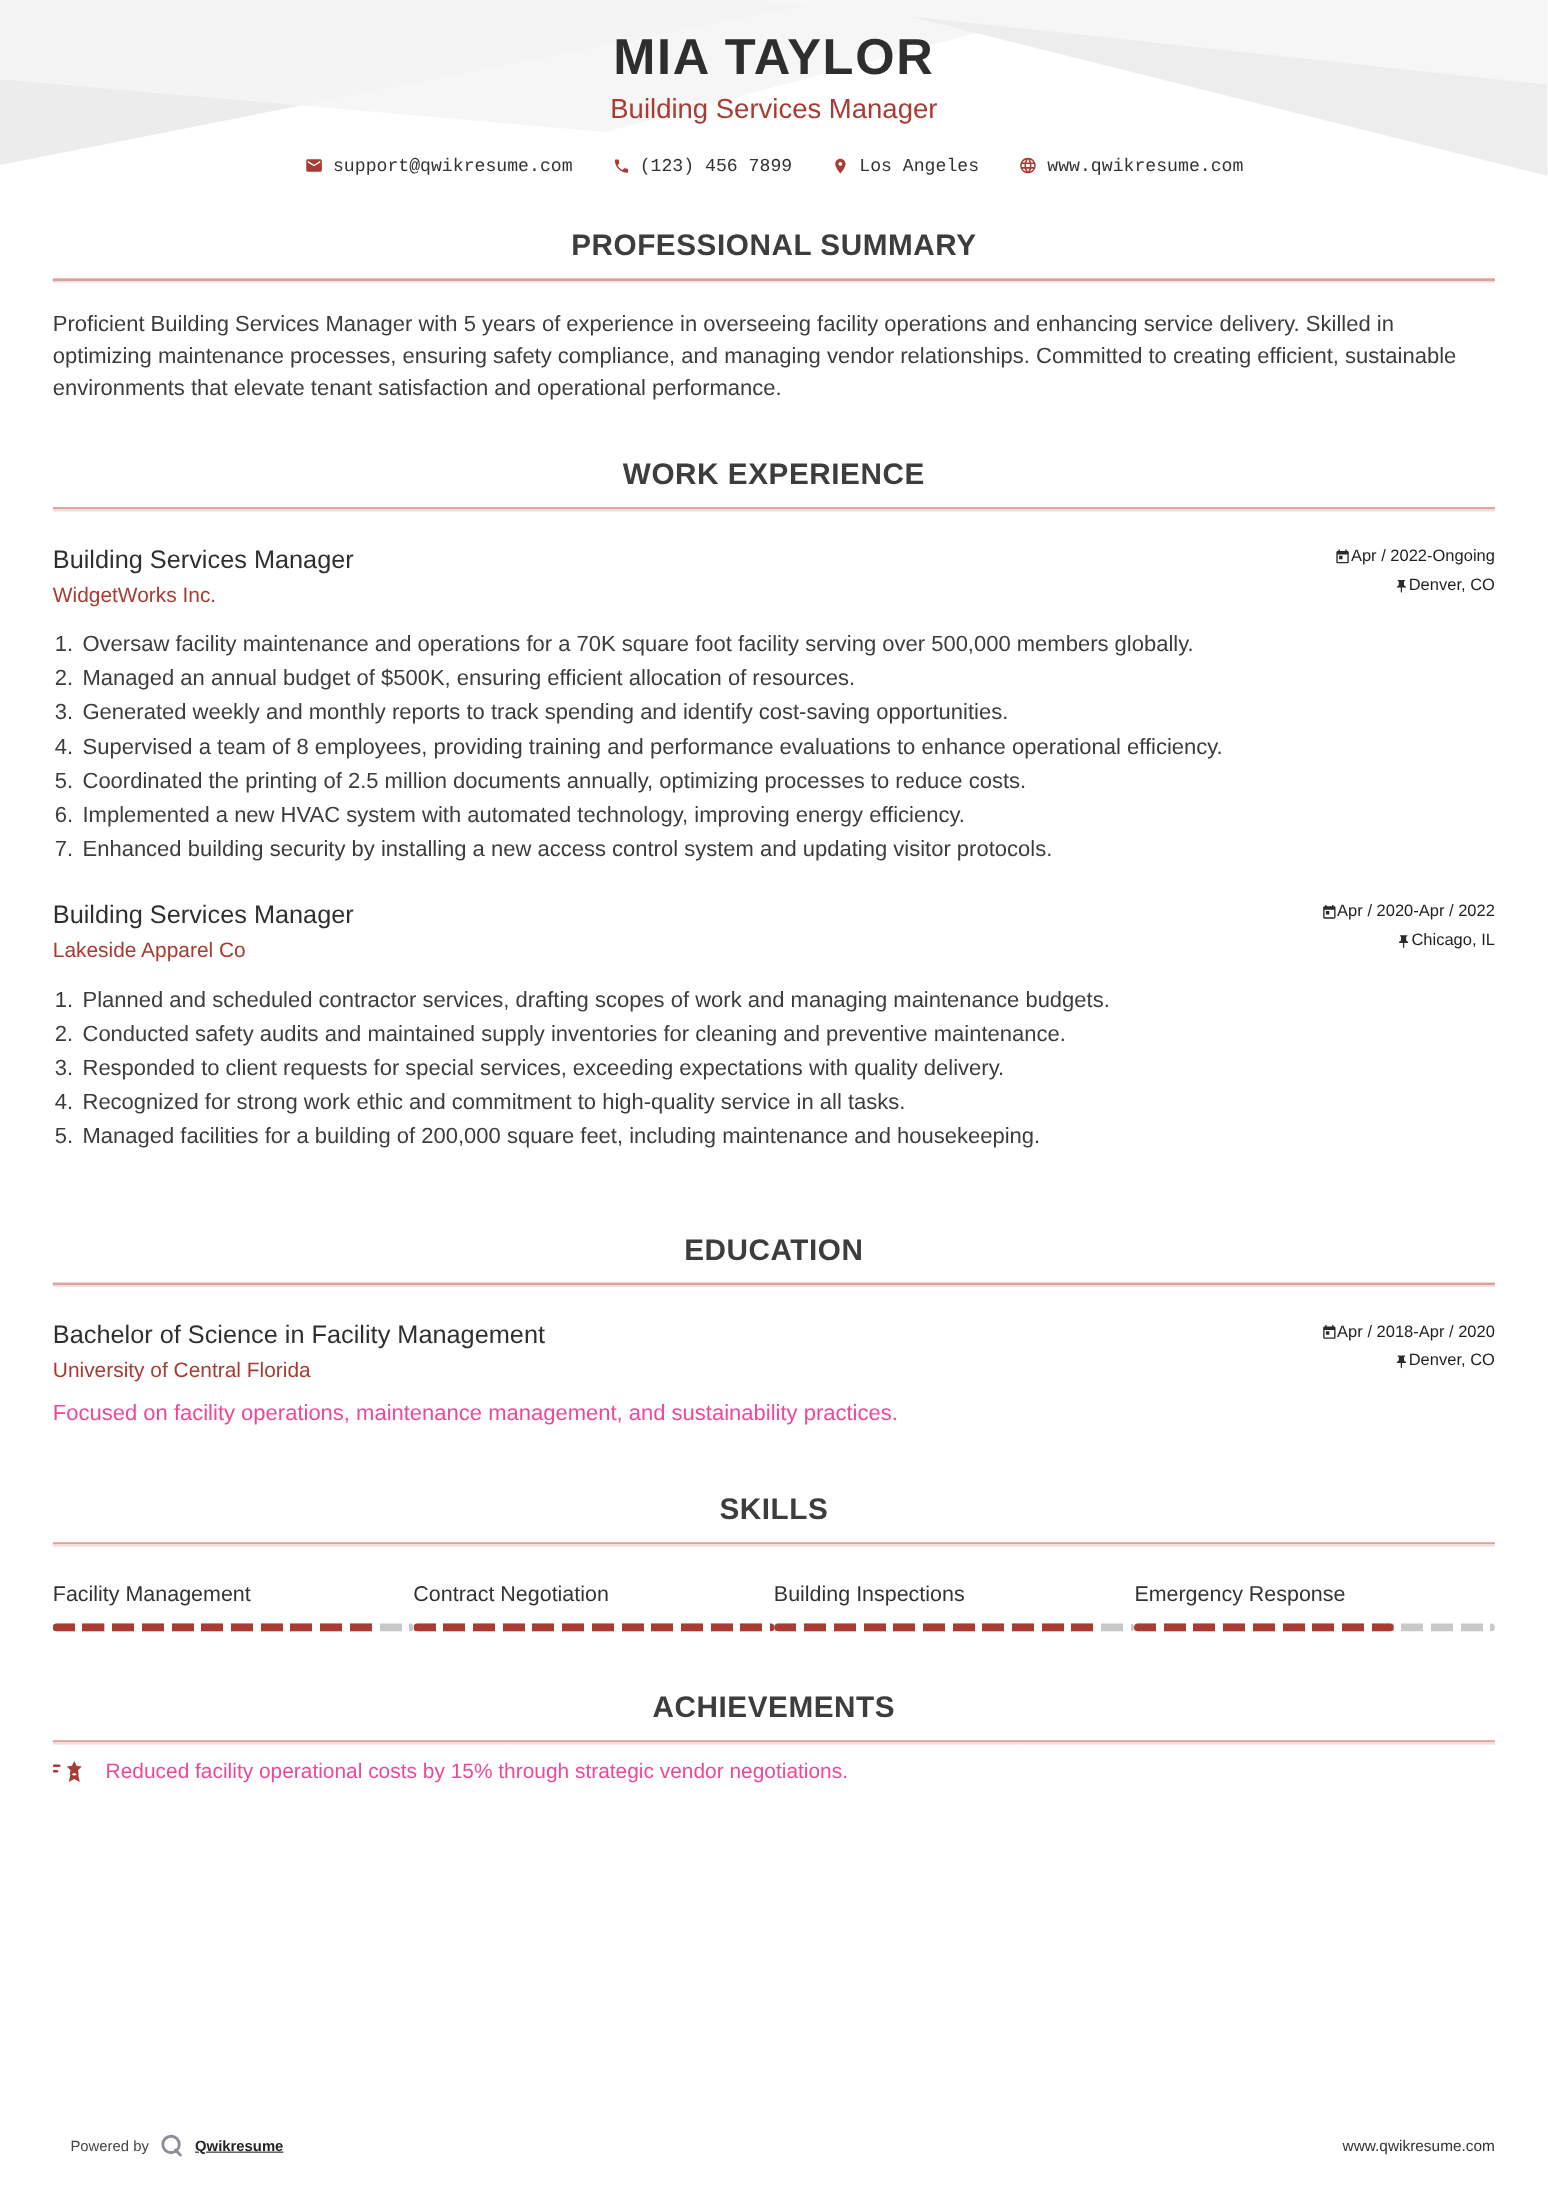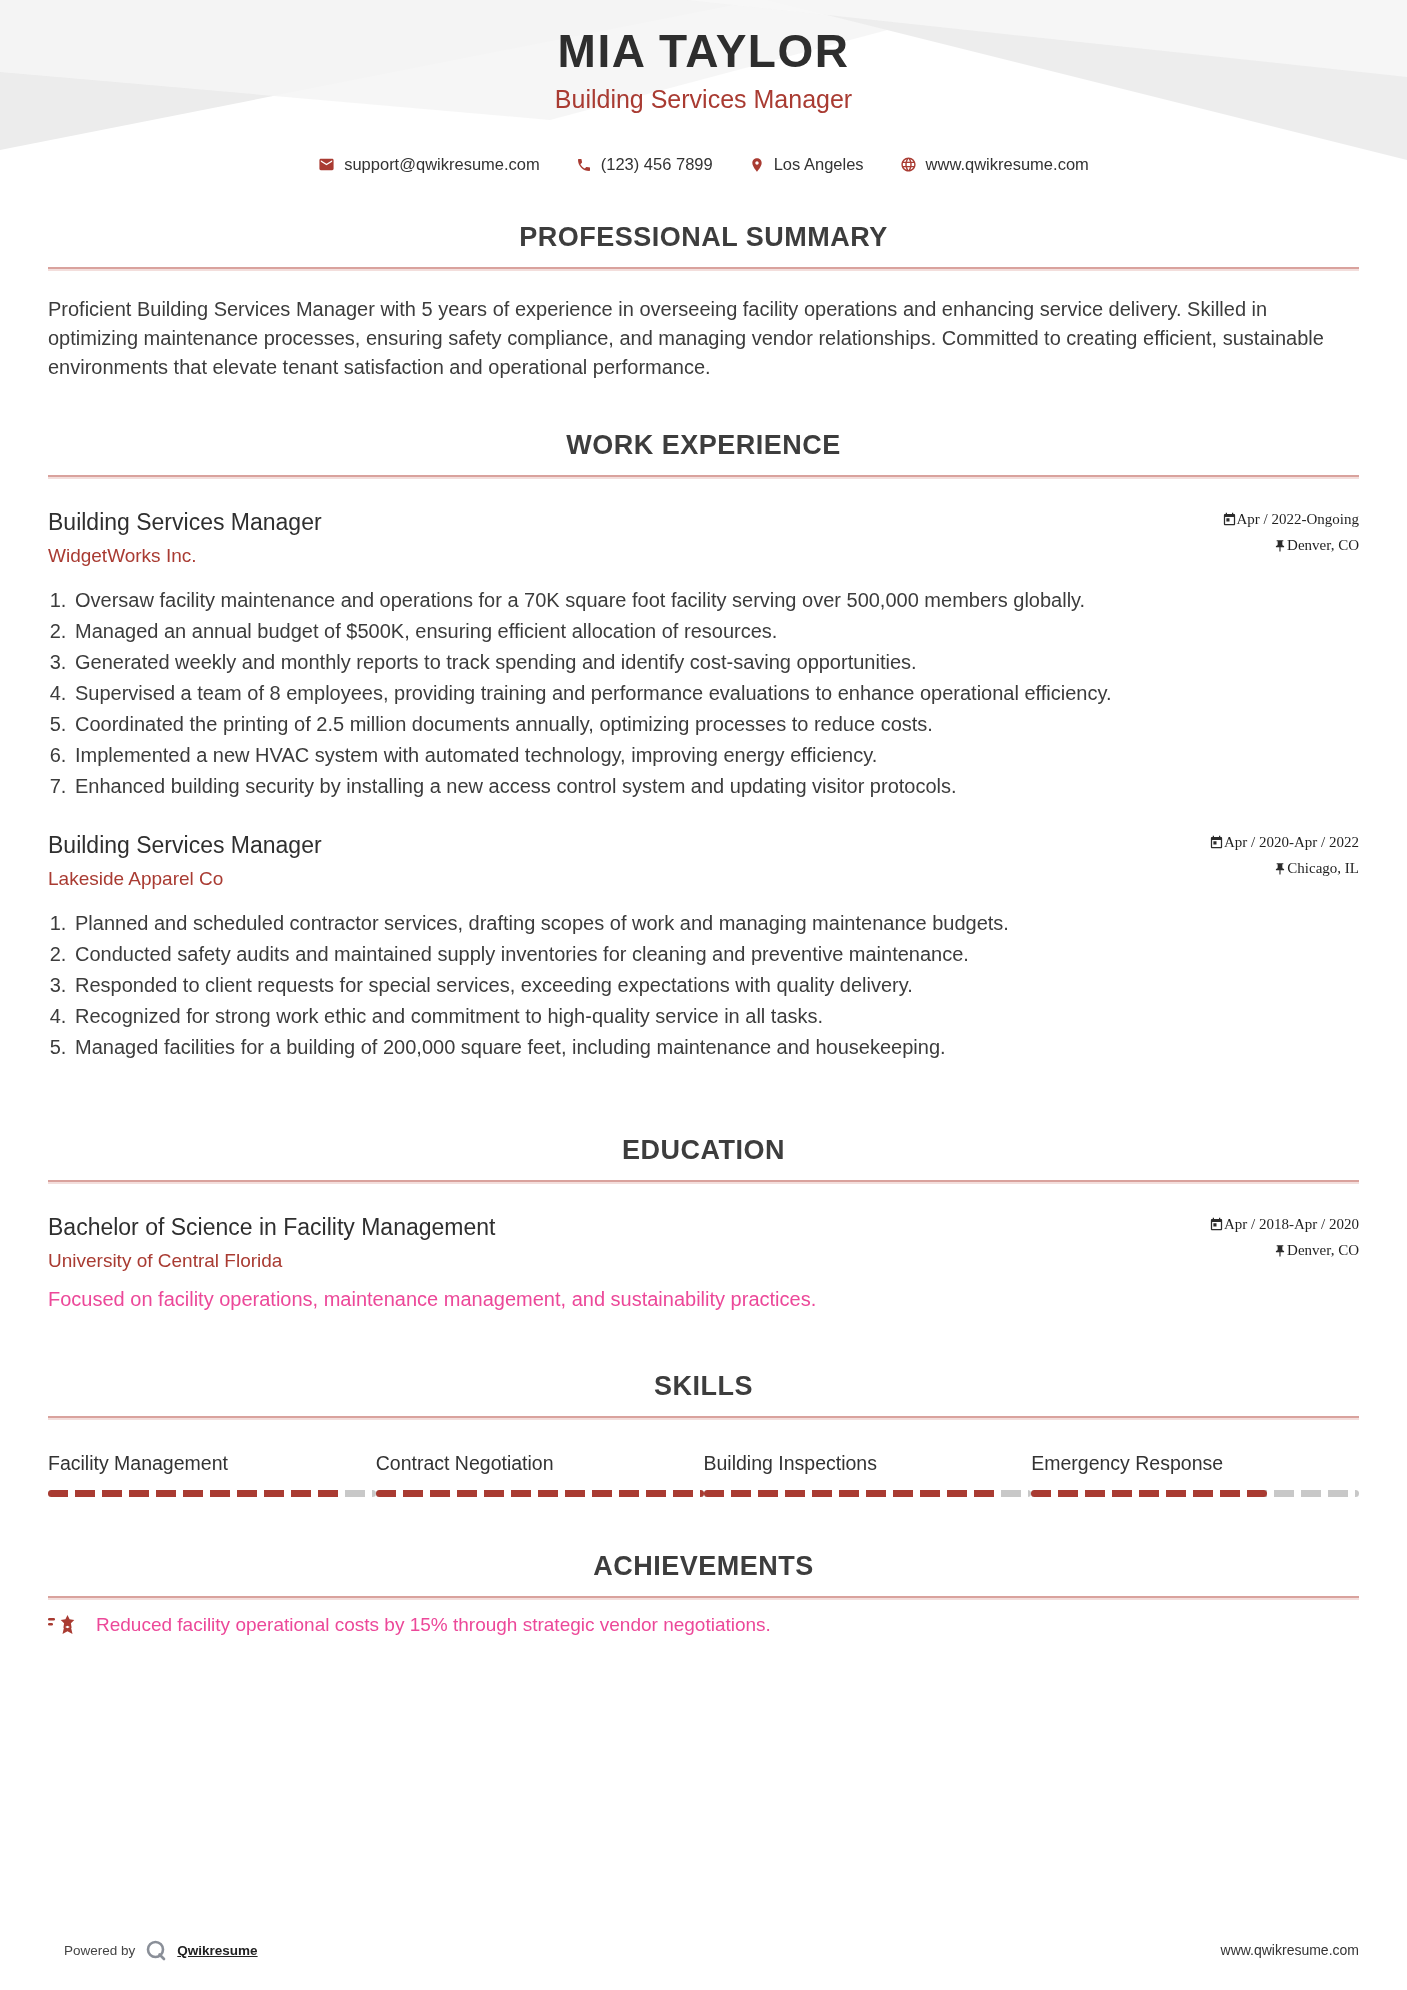--- a/index.html
+++ b/index.html
@@ -15,36 +15,36 @@
   .header-bg { position:absolute; top:0; left:0; width:100%; height:175px; pointer-events:none; }
   .shape { position:absolute; top:0; }
   .shape-1 { left:0; width:760px; height:150px; background:#ececec; clip-path:polygon(0 0,100% 0,0 100%); }
   .shape-2 { left:0; width:1000px; height:120px; background:#f5f5f5; clip-path:polygon(0 0,100% 0,55% 100%,0 60%); opacity:.9; }
   .shape-3 { right:0; width:640px; height:160px; background:#ededed; clip-path:polygon(0 0,100% 0,100% 100%); }
   .shape-4 { right:0; width:900px; height:110px; background:#f7f7f7; clip-path:polygon(20% 0,100% 0,100% 70%); opacity:.85; }
 
   header { position:relative; text-align:center; padding-top:24px; }
   .name { font-size:46px; font-weight:800; letter-spacing:1.5px; color:#2e2e2e; }
   .candidate-title { font-size:25px; color:var(--accent,#a93b32); margin-top:7px; }
-  .contact-row { display:flex; justify-content:center; align-items:center; gap:36px; margin-top:41px; font-size:16.5px; color:#333; }
+  .contact-row { display:flex; justify-content:center; align-items:center; gap:36px; margin-top:27px; font-size:16.5px; color:#333;font-family:Liberation Mono, monospace; }
   .contact-item { display:flex; align-items:center; gap:9px; }
   .contact-item svg { color:var(--accent,#a93b32); flex:none; display:block; }
 
   .section { margin-top:48px; position:relative; }
   .section-title { text-align:center; font-size:27px; font-weight:700; color:#3d3d3d; letter-spacing:.5px; }
   .rule { height:4px; margin-top:14px; background:linear-gradient(to bottom,#d9a29d 0 2px,#f3dedc 2px 4px); }
 
   .summary-text { margin-top:24px; font-size:20px; line-height:1.45; color:#3c3c3c; }
 
   .job { margin-top:30px; }
   .entry-head { display:flex; justify-content:space-between; align-items:flex-start; }
   .entry-title { font-size:23px; font-weight:400; color:#2f2f2f; }
   .entry-sub { font-size:19px; color:var(--accent,#a93b32); margin-top:9px; }
   .entry-meta { text-align:right; font-size:15px; color:#1f1f1f; white-space:nowrap; padding-top:2px; }
-  .meta-line { display:flex; justify-content:flex-end; align-items:center; gap:0; margin-bottom:9px;font-family:Liberation Serif, serif; }
+  .meta-line { display:flex; justify-content:flex-end; align-items:flex-end; gap:0; margin-bottom:9px; }
   .meta-line svg { color:#2b2b2b; display:block; }
 
   ol.bullets { margin-top:18px; padding-left:24px; font-size:20px; line-height:1.55; color:#3c3c3c; }
   ol.bullets li { padding-left:3px; }
 
   .edu-desc { margin-top:16px; font-size:20px; color:#ec4899; }
 
   .skills-grid { display:flex; margin-top:32px; }
   .skill { flex:1; }
   .skill-name { font-size:19.5px; color:#333; }

